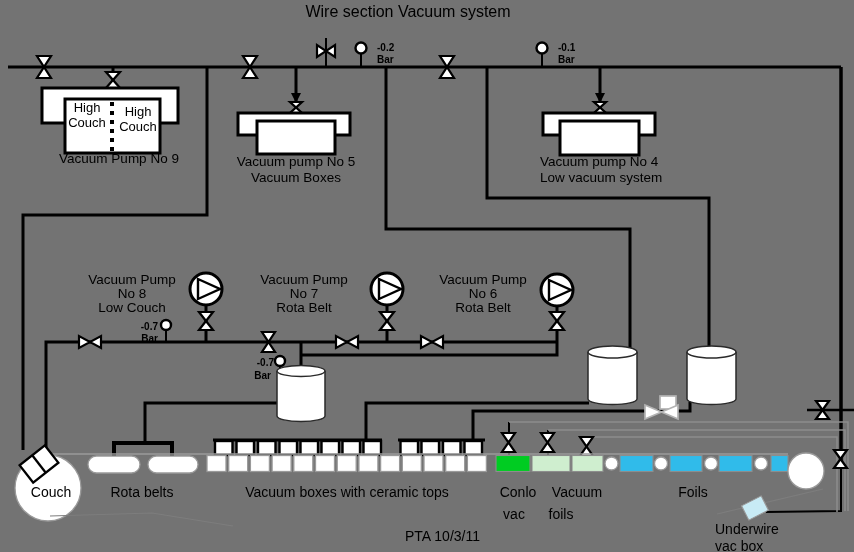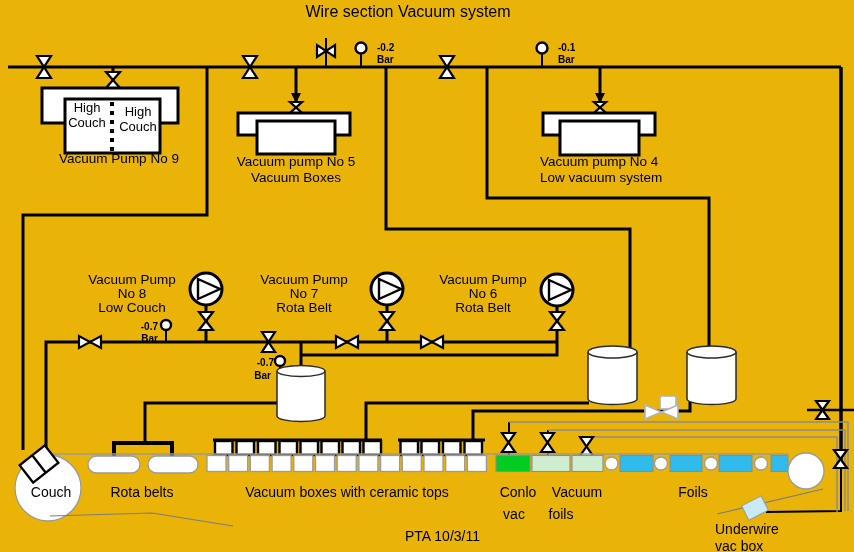--- a/index.html
+++ b/index.html
@@ -1,16 +1,16 @@
 <!DOCTYPE html>
 <html style="--conlo-green: #00cc22; --foil-light-green: #cfeecf; --foil-cyan: #30bbea; --underwire-cyan: #c8ebf5; --diagram-black: #000000; --machine-gray: #9a9a9a;"><head>
 <meta charset="utf-8">
 <style>
   html,body{margin:0;padding:0;background:#fff;}
-  #stage{position:relative;width:854px;height:552px;background:#eab308;overflow:hidden;
+  #stage{position:relative;width:854px;height:552px;background:#737373;overflow:hidden;
          font-family:"Liberation Sans", sans-serif;}
   svg{position:absolute;left:0;top:0;}
   text{fill:#000;font-family:"Liberation Sans", sans-serif;}
   .t-title{font-size:16px;}
   .t-label{font-size:13.5px;}
   .t-small{font-size:13px;}
   .t-mach{font-size:14px;}
   .t-gauge{font-size:10px;font-weight:bold;}
   .p3{stroke:#000;stroke-width:3;fill:none;}
   .p35{stroke:#000;stroke-width:3.5;fill:none;}

